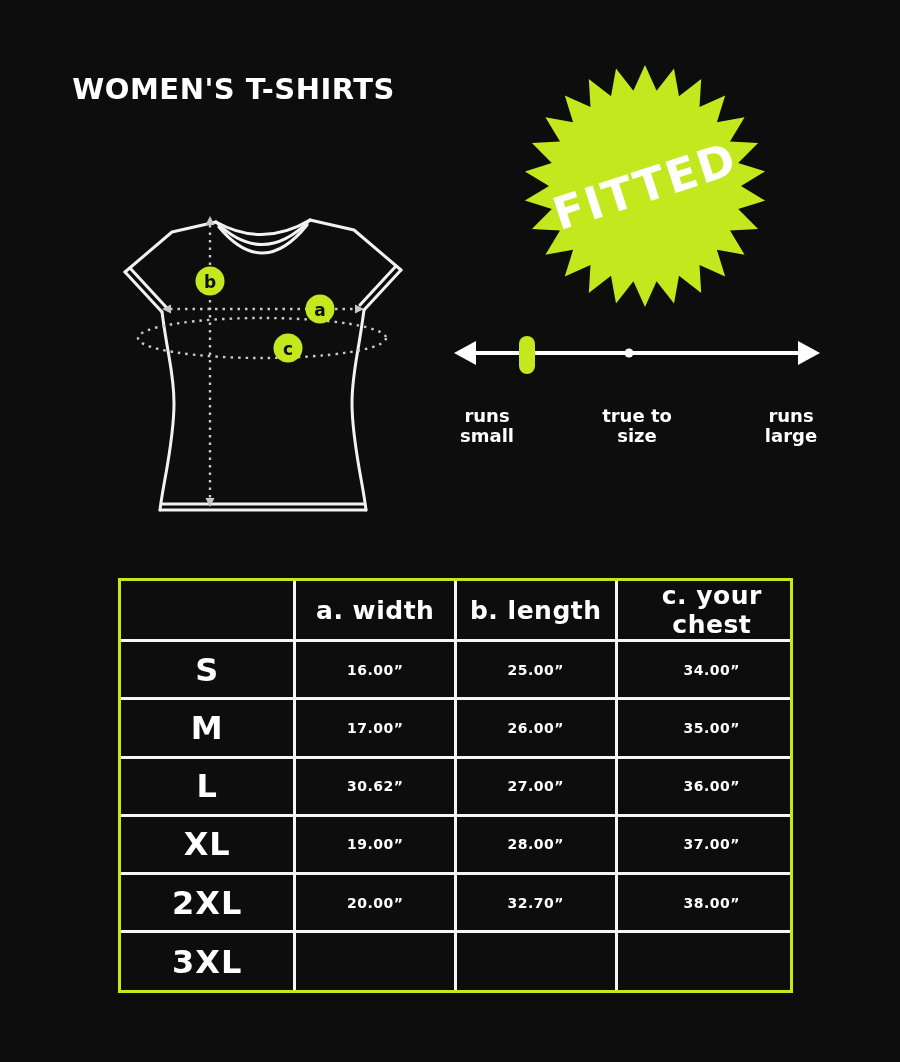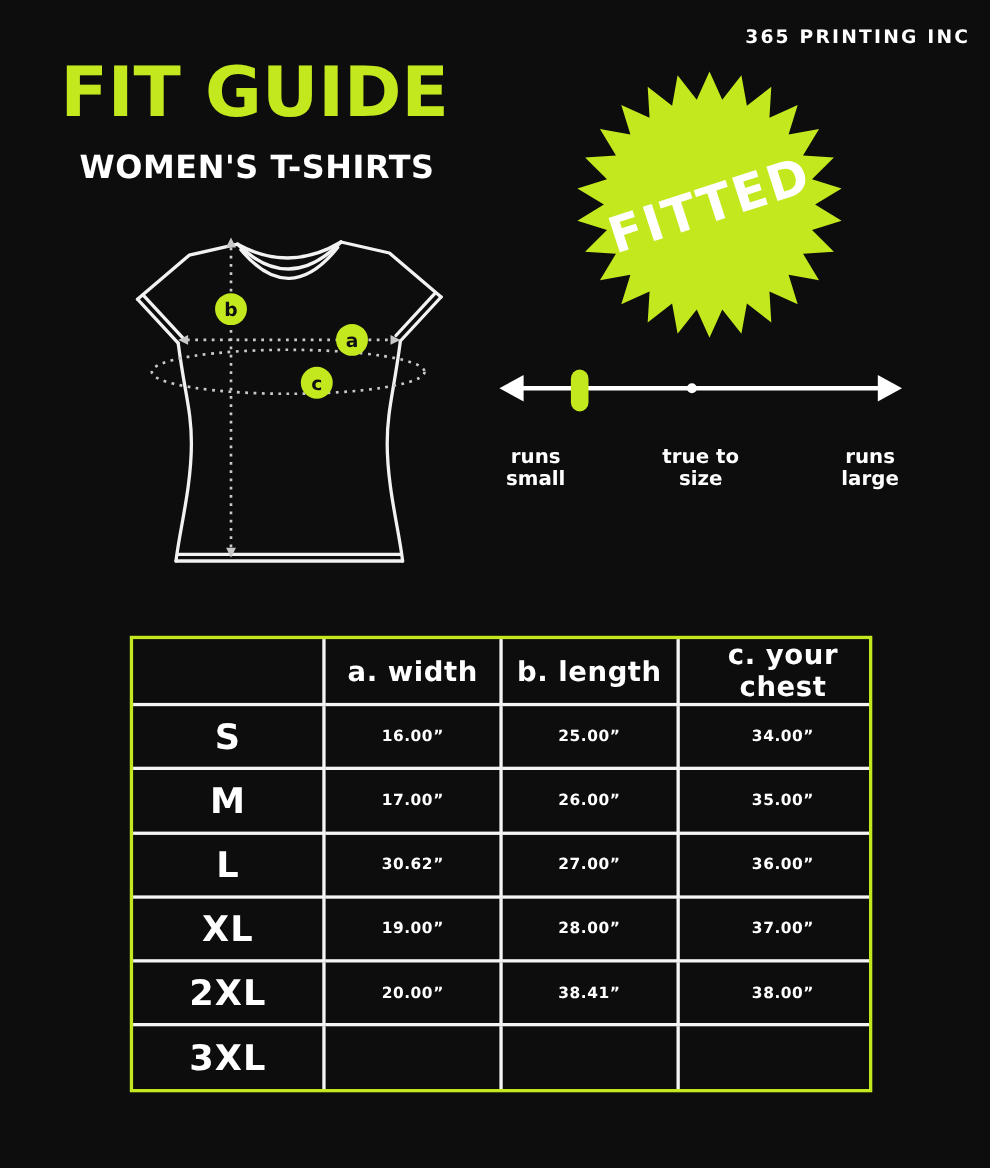--- a/index.html
+++ b/index.html
@@ -62,24 +62,22 @@
 
   
   .footnote { position: absolute; left: 0; top: 1006px; width: 900px; text-align: center;
               font-size: 21px; font-weight: bold; letter-spacing: 0.3px; color: var(--fg); }
 </style>
 </head>
 <body>
 
 <div class="page">
 
-  <div class="brand">365 PRINTING INC</div>
 
   <div class="header">
-    <h1 class="title">FIT GUIDE</h1>
     <div class="subtitle">WOMEN'S T-SHIRTS</div>
   </div>
 
   <svg class="tshirt" viewBox="0 0 295 312" aria-hidden="true">
 
     <g>
       <path class="shirt-line" d="M 106,14 L 62,24 L 15,64"></path>
       <path class="shirt-line" d="M 200,12 L 244,22 L 291,62"></path>
       <path class="shirt-line" d="M 15,64 L 52,104"></path>
       <path class="shirt-line" d="M 20,60 L 56,99"></path>
@@ -186,21 +184,21 @@
         </tr>
         <tr>
           <td class="size-cell">XL</td>
           <td class="val-cell">19.00”</td>
           <td class="val-cell">28.00”</td>
           <td class="val-cell">37.00”</td>
         </tr>
         <tr>
           <td class="size-cell">2XL</td>
           <td class="val-cell">20.00”</td>
-          <td class="val-cell">38.41”</td>
+          <td class="val-cell">32.70”</td>
           <td class="val-cell">38.00”</td>
         </tr>
         <tr>
           <td class="size-cell">3XL</td>
           <td class="val-cell"></td>
           <td class="val-cell"></td>
           <td class="val-cell"></td>
         </tr>
       </tbody>
     </table>

